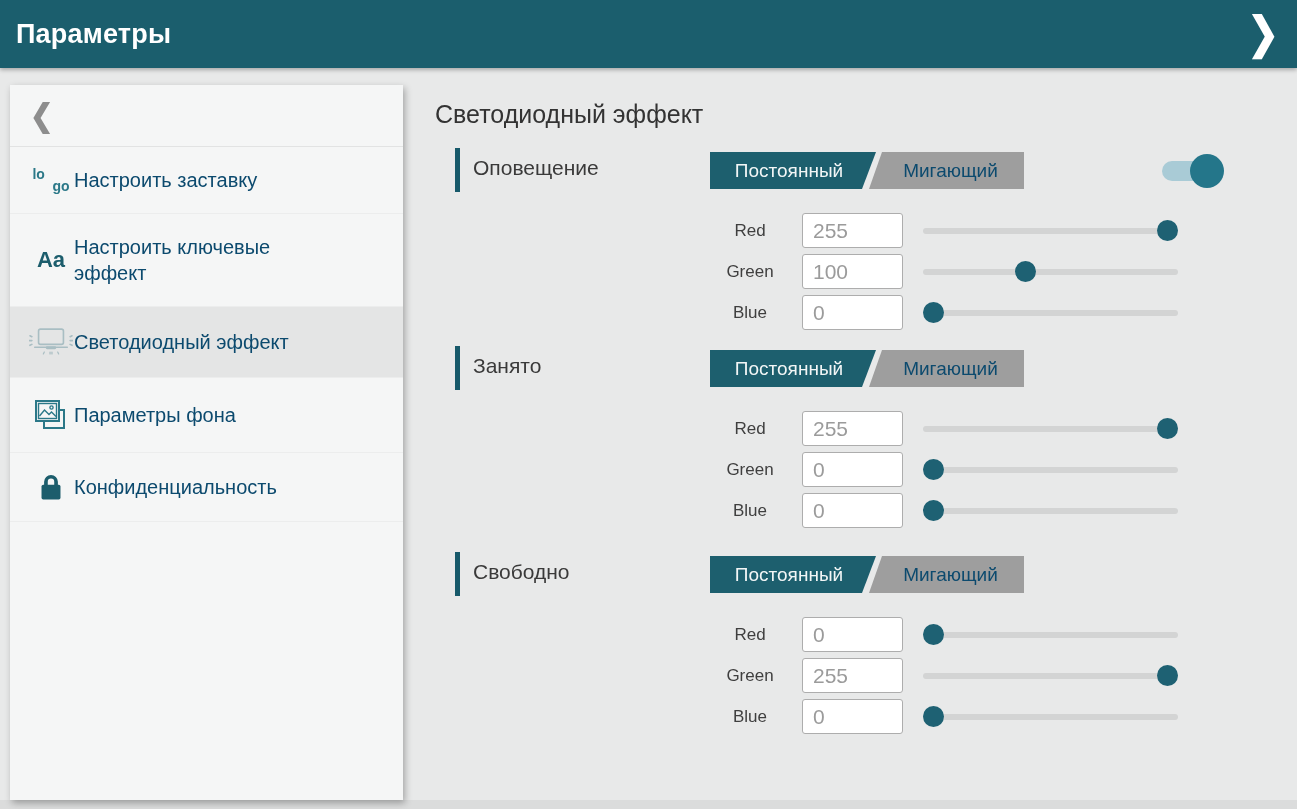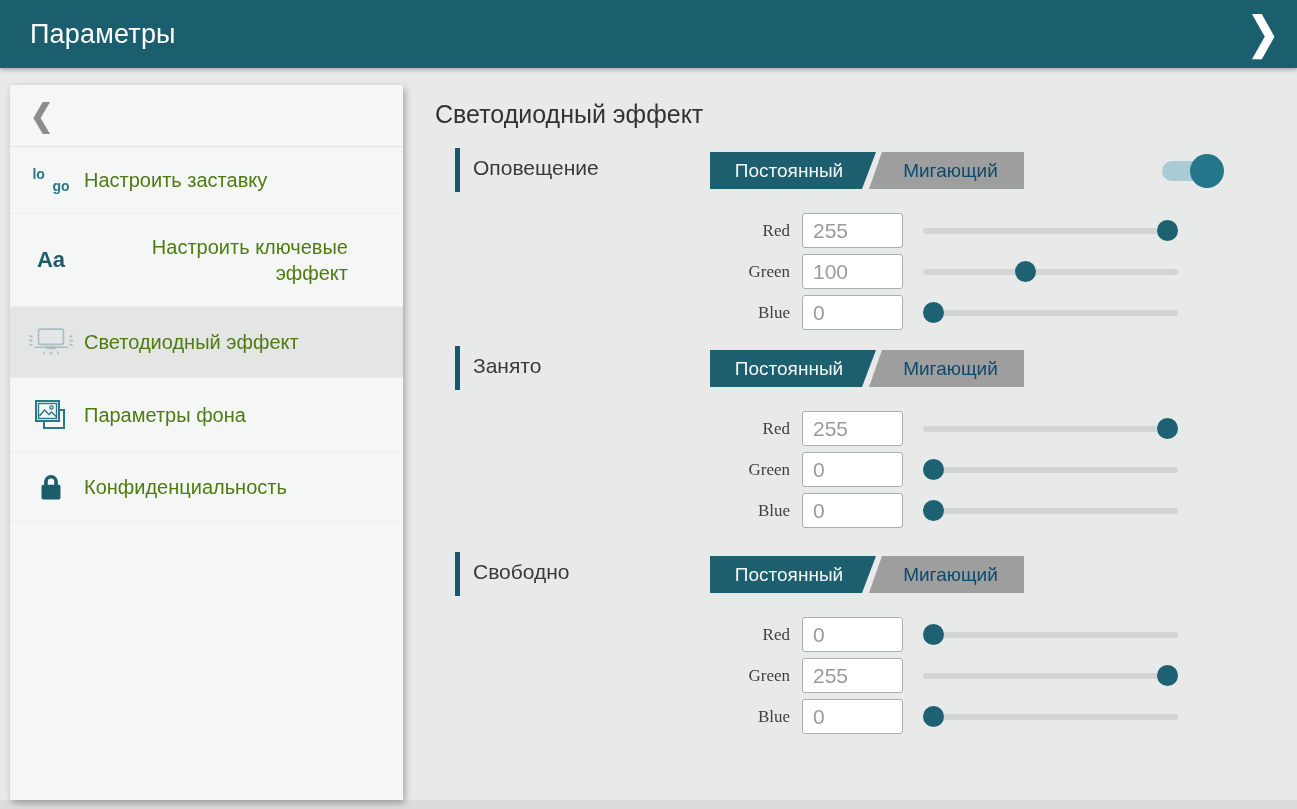--- a/index.html
+++ b/index.html
@@ -4,40 +4,40 @@
 <style>
   * { margin:0; padding:0; box-sizing:border-box; }
   html,body { width:1297px; height:809px; overflow:hidden;
     font-family:"Liberation Sans", sans-serif; background:#e8e9e9; }
   .stage { position:relative; width:1297px; height:809px; }
 
   
   .header { position:absolute; top:0; left:0; width:1297px; height:68px;
     background:#1b5e6d; box-shadow:0 2px 4px rgba(0,0,0,.28); z-index:5;
     display:flex; align-items:center; }
-  .header-title { color:#fff; font-size:27px; margin-left:30px; letter-spacing:.2px; }
+  .header-title { color:#fff; font-size:27px; margin-left:16px; letter-spacing:.2px;font-weight:bold; }
   .header-fwd { position:absolute; right:18px; top:8px; color:#fff; font-size:38px;
     font-weight:bold; transform:scaleY(1.15); cursor:pointer; line-height:50px; }
 
   
   .bottom-strip { position:absolute; left:0; top:800px; width:1297px; height:9px;
     background:#dbdcdc; }
 
   
   .sidebar { position:absolute; left:10px; top:85px; width:393px; height:715px;
     background:#f5f6f6; box-shadow:2px 3px 7px rgba(0,0,0,.30); z-index:4; }
   .back-row { height:62px; display:flex; align-items:center; padding-left:20px;
     border-bottom:1px solid #e2e3e3; cursor:pointer; }
   .back-chevron { color:#8d8d8d; font-size:28px; font-weight:bold; transform:scaleY(1.1); }
   .side-item { display:flex; align-items:center; padding:20px 55px 20px 18px;
     border-bottom:1px solid #eceded; cursor:pointer; }
   .side-item.selected { background:#e4e5e5; }
   .side-icon { width:46px; flex:none; display:flex; justify-content:center;
     align-items:center; }
-  .side-label { margin-left:10px; font-size:20px; color:#4d7c0f; line-height:26px;text-align:right; }
+  .side-label { font-size:20px; color:#0c4a6e; line-height:26px; }
   .logo-glyph { color:#2b7888; font-size:14px; font-weight:600; line-height:12px; }
   .logo-glyph .g2 { padding-left:8px;margin-left:12px; }
   .aa-glyph { color:#1c5d6c; font-size:22px; font-weight:700; }
 
   
   .main-title { position:absolute; left:435px; top:100px; font-size:25px;
     color:#333; }
   .section { position:absolute; left:435px; width:800px; }
   .sec-head { position:relative; height:44px; }
   .accent-bar { position:absolute; left:20px; top:0; width:5px; height:44px;
@@ -56,22 +56,22 @@
   .toggle { position:absolute; left:727px; top:5px; width:62px; height:36px;
     cursor:pointer; }
   .toggle-track { position:absolute; left:0; top:8px; width:47px; height:20px;
     border-radius:10px; background:#a9cbd6; }
   .toggle-thumb { position:absolute; right:0; top:1px; width:34px; height:34px;
     border-radius:50%; background:#24768a; }
 
   .rows { position:absolute; left:0; top:65px; width:800px; }
   .ch-row { position:relative; height:35px; margin-bottom:6px; display:flex;
     align-items:center; }
-  .ch-label { width:80px; margin-left:275px; text-align:right; font-size:17px;
-    color:#3f3f3f; flex:none;font-family:Liberation Serif, serif; }
+  .ch-label { width:80px; margin-left:275px; text-align:center; font-size:17px;
+    color:#3f3f3f; flex:none; }
   .ch-input { margin-left:12px; width:101px; height:35px; border:1px solid #adadad;
     border-radius:3px; background:#fff; color:#9b9b9b; font-size:21px;
     padding-left:10px; font-family:"Liberation Sans", sans-serif; flex:none; }
   .slider { position:relative; margin-left:20px; width:255px; height:35px; flex:none;
     cursor:pointer; }
   .slider-track { position:absolute; left:0; top:15px; width:255px; height:6px;
     border-radius:3px; background:#d3d4d4; }
   .slider-thumb { position:absolute; top:7px; width:21px; height:21px;
     border-radius:50%; background:#1e6173; }
 

